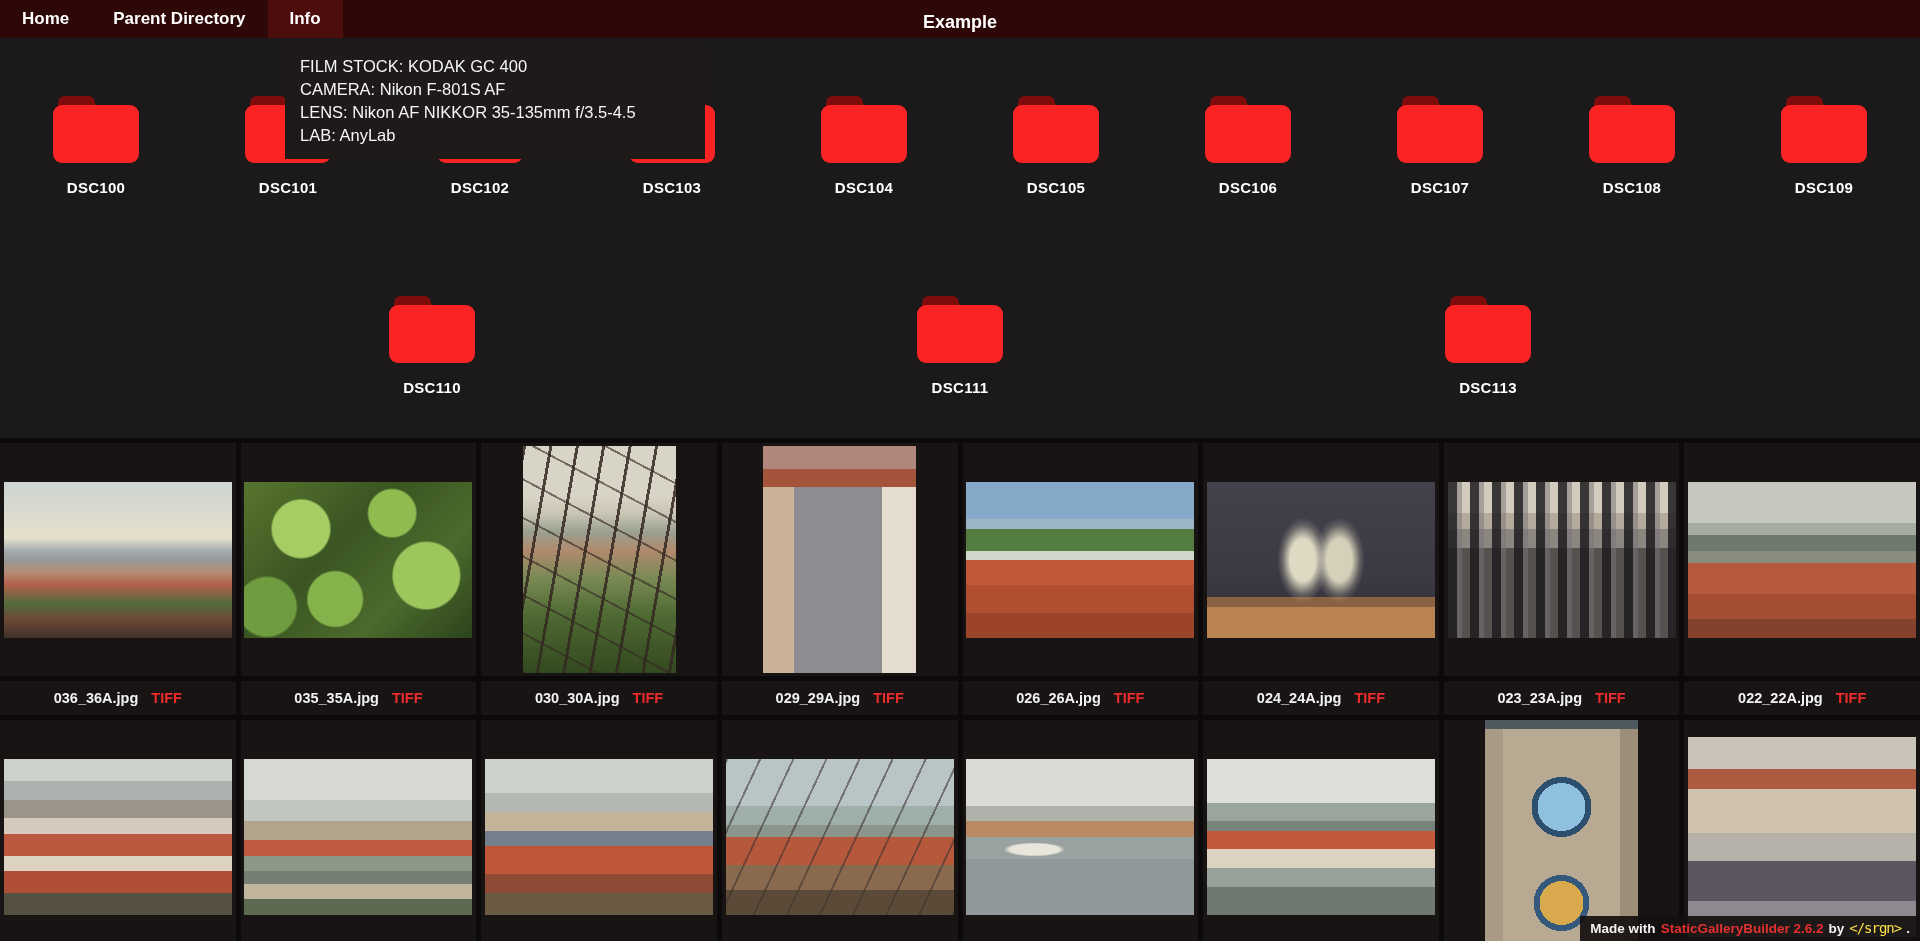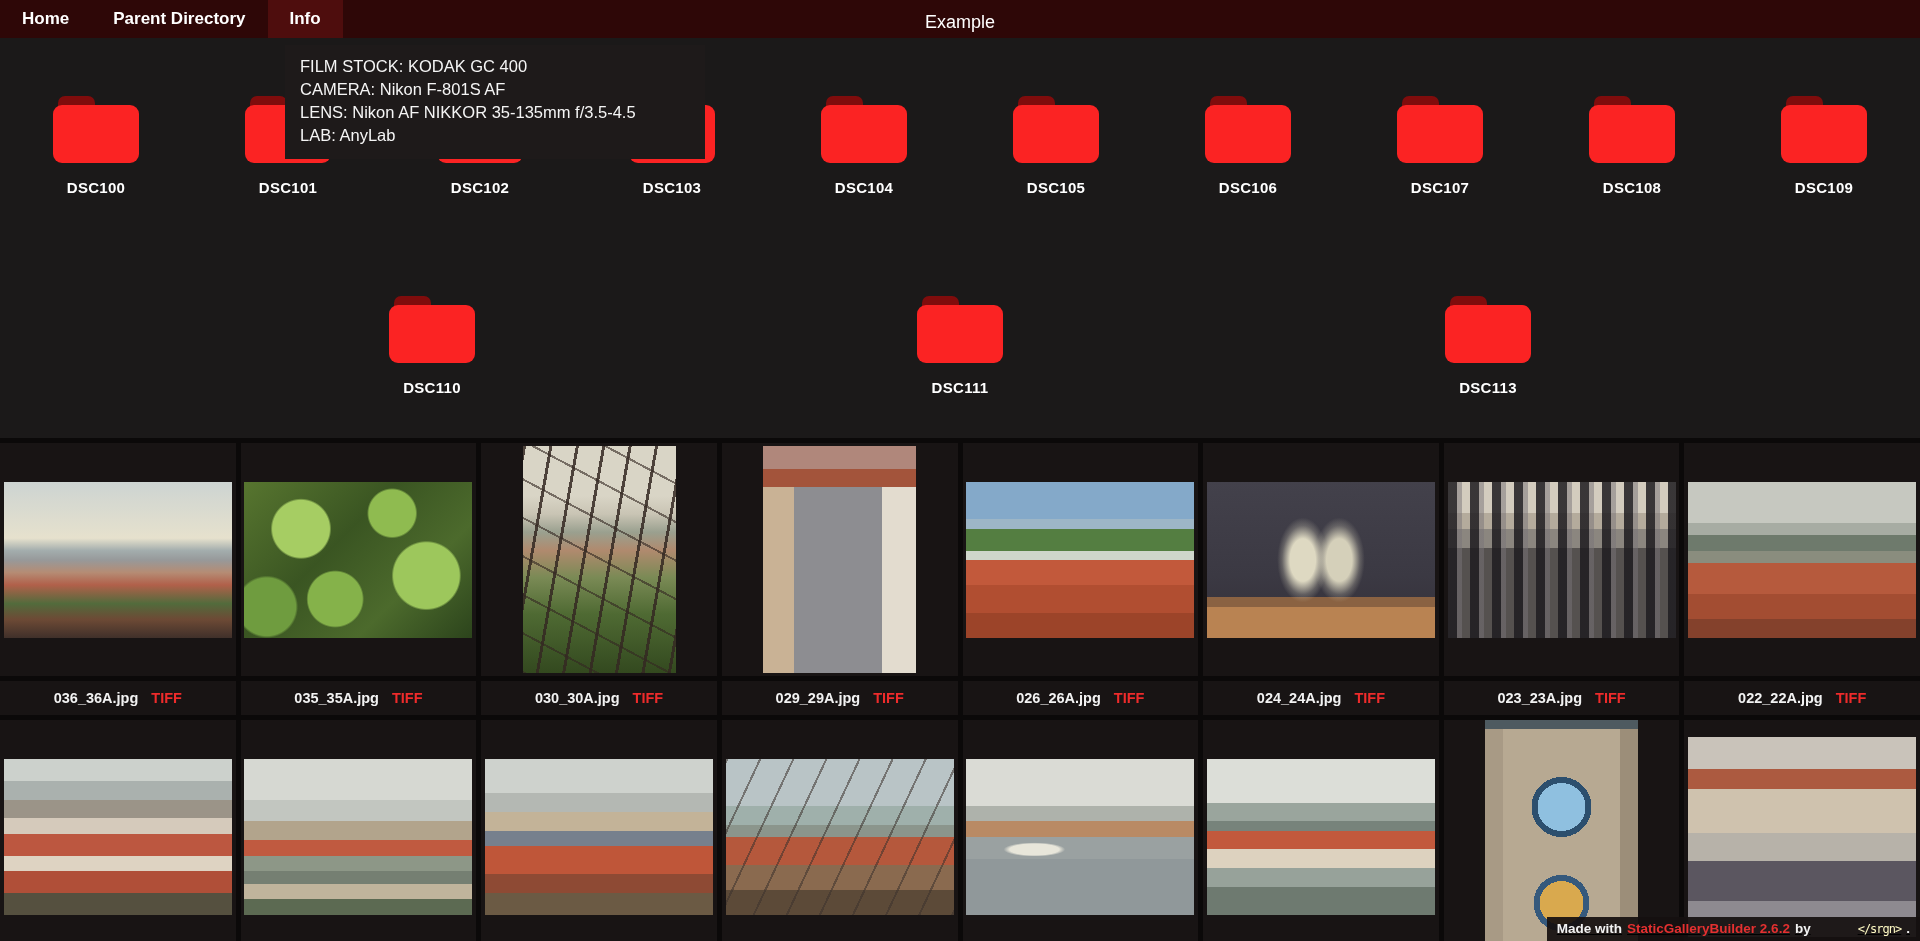--- a/index.html
+++ b/index.html
@@ -6,21 +6,21 @@
   html,body { width:1920px; height:941px; overflow:hidden;
     background:#1b1919; font-family:"Liberation Sans", sans-serif; }
 
   
   .navbar { position:relative; height:38px; background:#2e0707;
     display:flex; align-items:stretch; z-index:5; }
   .nav-item { display:flex; align-items:center; padding:0 22px;
     color:#ffffff; font-size:17px; font-weight:bold; cursor:pointer; }
   .nav-item.active { background:#4e0d0d;text-align:center; }
   .nav-title { position:absolute; left:50%; top:0; transform:translateX(-50%);
-    line-height:45px; color:#ffffff; font-size:18px; font-weight:normal; }
+    line-height:45px; color:#ffffff; font-size:18px; font-weight:bold; }
 
   
   .info-panel { position:absolute; left:285px; top:45px; width:420px;
     background:#1e1a1a; padding:10px 15px 12px; z-index:10; }
   .info-line { color:#f5f5f5; font-size:16.5px; font-weight:400; line-height:23px;
     white-space:nowrap; }
 
   
   .folders { display:flex; flex-wrap:wrap; justify-content:space-evenly;
     row-gap:100px; padding-top:58px; }
@@ -98,25 +98,25 @@
     radial-gradient(circle at 50% 40%, #8fc0e0 0 24px, #2c4f6e 24px 30px, transparent 30px),
     radial-gradient(circle at 50% 72%, #d9a94e 0 22px, #35597c 22px 28px, transparent 28px),
     linear-gradient(180deg,#4e5a60 0 14%, transparent 14%),
     linear-gradient(90deg,#a89a85 0 12%, #b7a992 12% 88%, #9c8e79 88% 100%); }
   .ph-r2-8 { background:
     linear-gradient(180deg,#c9c3ba 0 16%,#ac5a40 16% 26%,#cfc2ae 26% 48%,#b7b2a9 48% 62%,#5b5660 62% 82%,#8e8a90 82% 100%); }
 
   
   .footer { position:absolute; right:0; bottom:0; z-index:20;
     background:rgba(22,16,16,.93); padding:4px 10px 5px;
-    display:flex; align-items:baseline; gap:5px; font-size:13.5px; font-weight:bold;text-decoration:underline; }
+    display:flex; align-items:baseline; gap:5px; font-size:13.5px; font-weight:bold; }
   .footer .w  { color:#f2f2f2; }
   .footer .red { color:#e53030; cursor:pointer; }
-  .footer .logo { color:#fef9c3; font-family:"DejaVu Sans Mono", monospace;
-    font-weight:normal; letter-spacing:-1px; font-size:12px; cursor:pointer;margin-left:42px; }
+  .footer .logo { color:#fde047; font-family:"DejaVu Sans Mono", monospace;
+    font-weight:normal; letter-spacing:-1px; font-size:14px; cursor:pointer; }
 </style>
 </head>
 <body>
 
 <div class="navbar">
   <div class="nav-item">Home</div>
   <div class="nav-item">Parent Directory</div>
   <div class="nav-item active">Info</div>
   <div class="nav-title">Example</div>
 </div>

